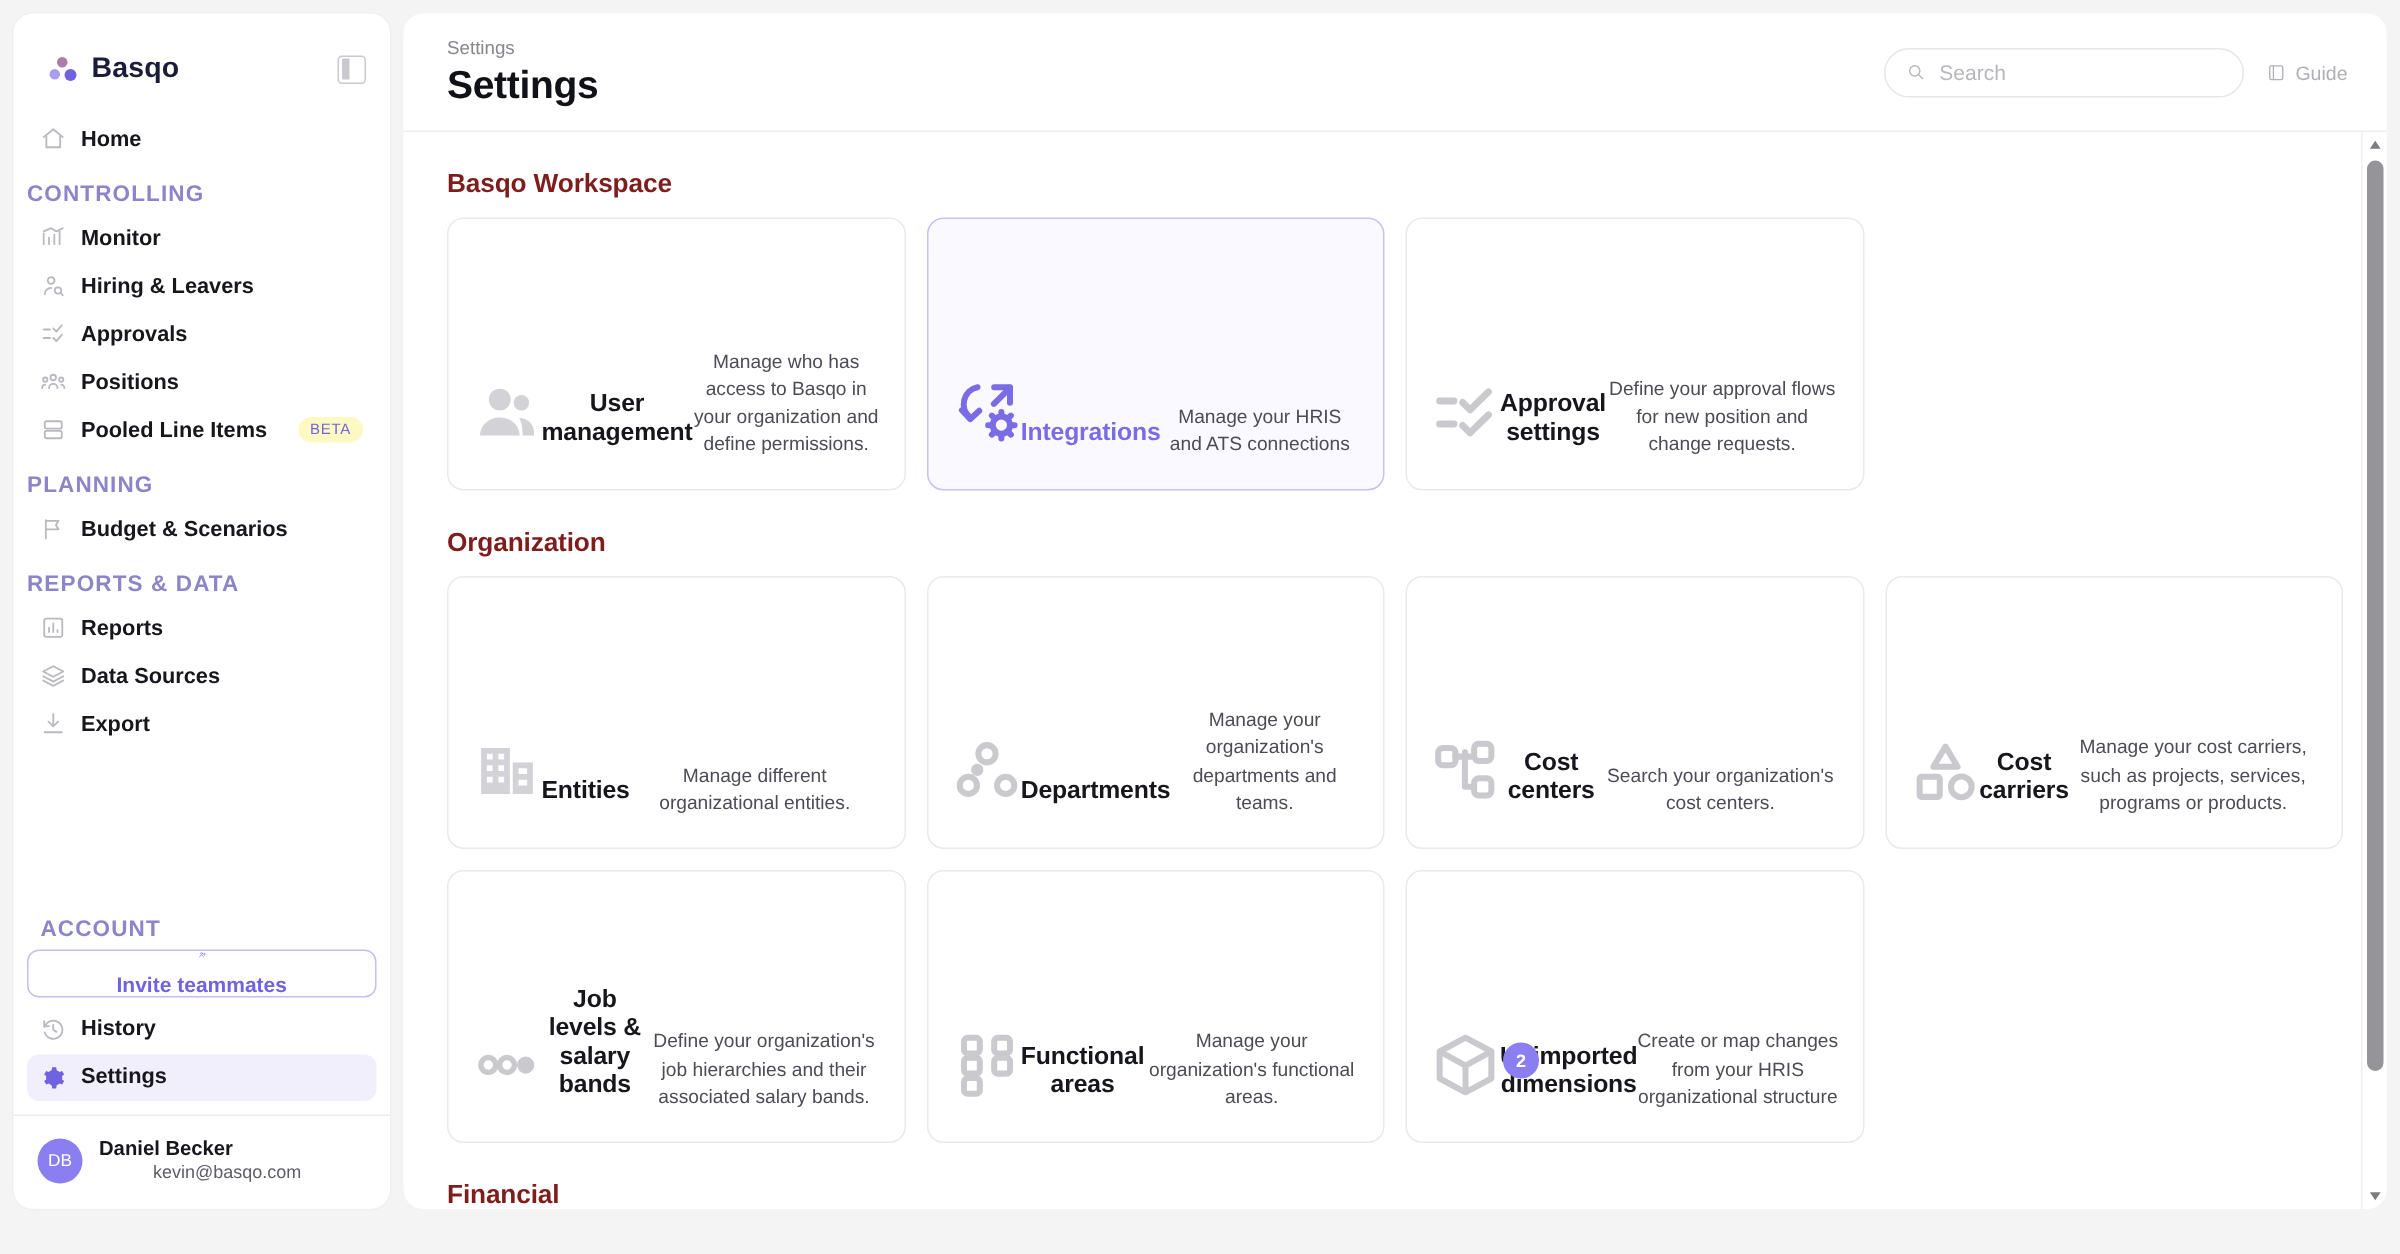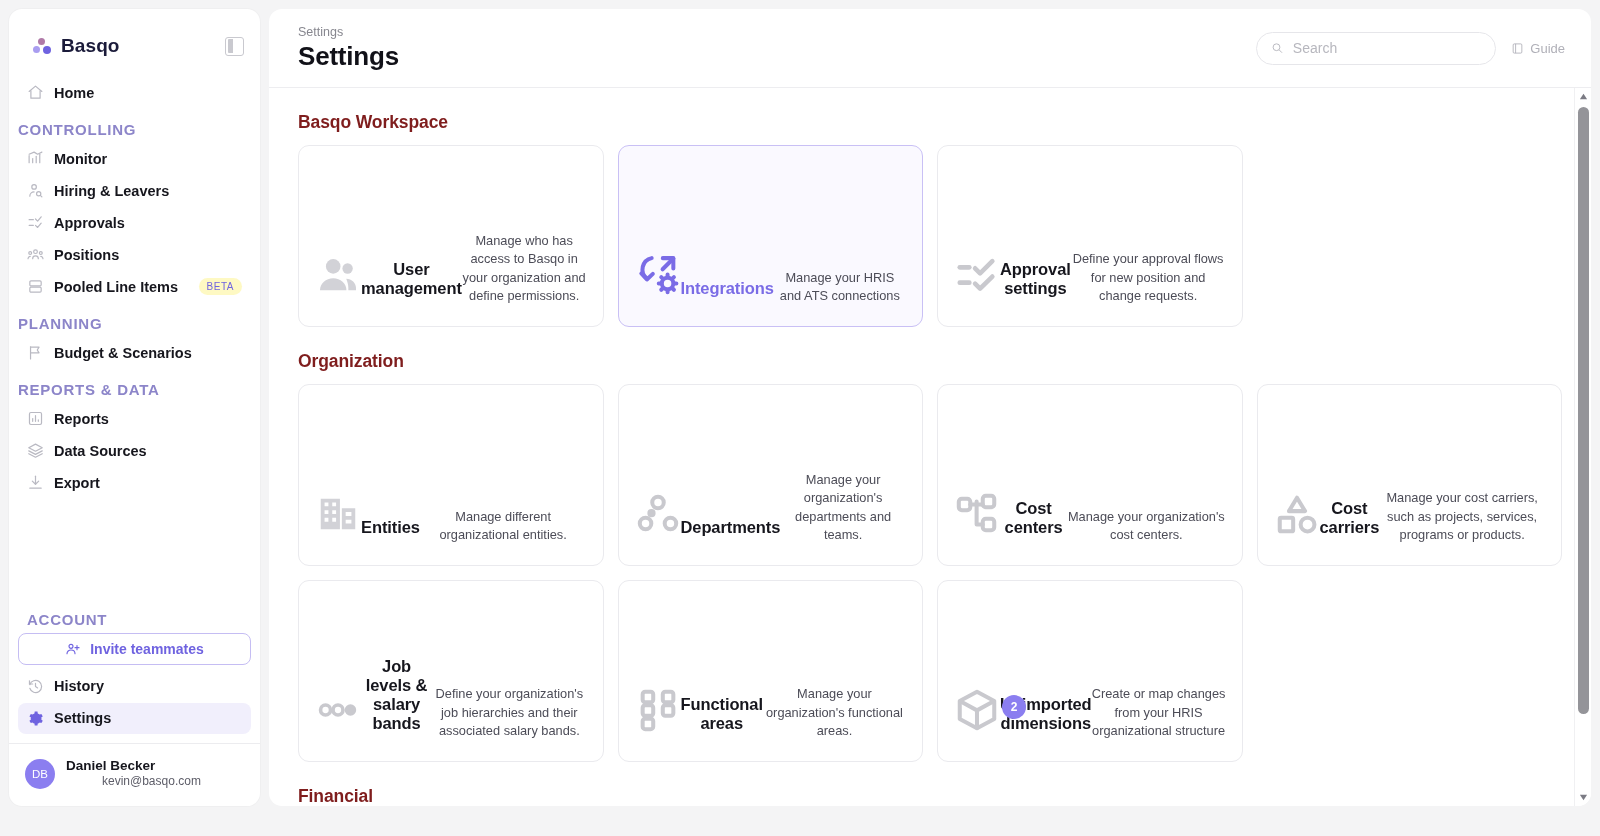--- a/index.html
+++ b/index.html
@@ -59,21 +59,21 @@
     color: #8c85c9; padding: 12px 9px 5px 9px; text-transform: uppercase;
   }
 
   .sb-spacer { flex: 1 1 auto; }
 
   .sb-account { padding: 0 9px 0 9px; }
   .invite-btn {
     display: flex; align-items: center; justify-content: center; gap: 9px;
     height: 32px; border: 1.3px solid #c5bdf3; border-radius: 8px;
     color: #6f63e0; font-size: 14px; font-weight: 600; cursor: pointer;
-    background: #fff; margin-bottom: 6px;
+    background: #fff; margin-bottom: 6px; flex-direction: column;
   }
   .invite-btn svg { width: 16px; height: 16px; stroke: #6f63e0; stroke-width: 1.7; fill:none; stroke-linecap: round; stroke-linejoin: round;}
 
   .sb-user {
     border-top: 1px solid #ececef; margin: 8px 0 0 0;
     padding: 14px 16px 16px 16px; display: flex; align-items: center; gap: 11px;
   }
   .avatar {
     width: 30px; height: 30px; border-radius: 50%; background: #8b7ef0;
     color: #fff; font-size: 11.5px; font-weight: 400;
@@ -430,21 +430,21 @@
             <svg viewBox="0 0 24 24" style="stroke-width:2.1">
                 <rect x="2.5" y="4" width="6" height="6" rx="1.6"></rect>
                 <rect x="15" y="2.5" width="6" height="6" rx="1.6"></rect>
                 <rect x="15" y="14.5" width="6" height="6" rx="1.6"></rect>
                 <path d="M11.8 5.5v12h3.2"></path>
                 <path d="M11.8 7h3.2"></path>
                 <path d="M8.5 7h3.3"></path>
               </svg>
           </div>
           <div class="card-title">Cost centers</div>
-          <div class="card-desc">Manage your organization's cost centers.</div>
+          <div class="card-desc">Search your organization's cost centers.</div>
         </div>
         <div class="card">
           <div class="card-ico">
             <svg viewBox="0 0 24 24" style="stroke-width:2.1">
                 <path d="M12 3.5 16.2 10.5H7.8z"></path>
                 <rect x="3" y="14" width="7" height="7" rx="0.7"></rect>
                 <circle cx="17.5" cy="17.5" r="3.6"></circle>
               </svg>
           </div>
           <div class="card-title">Cost carriers</div>

